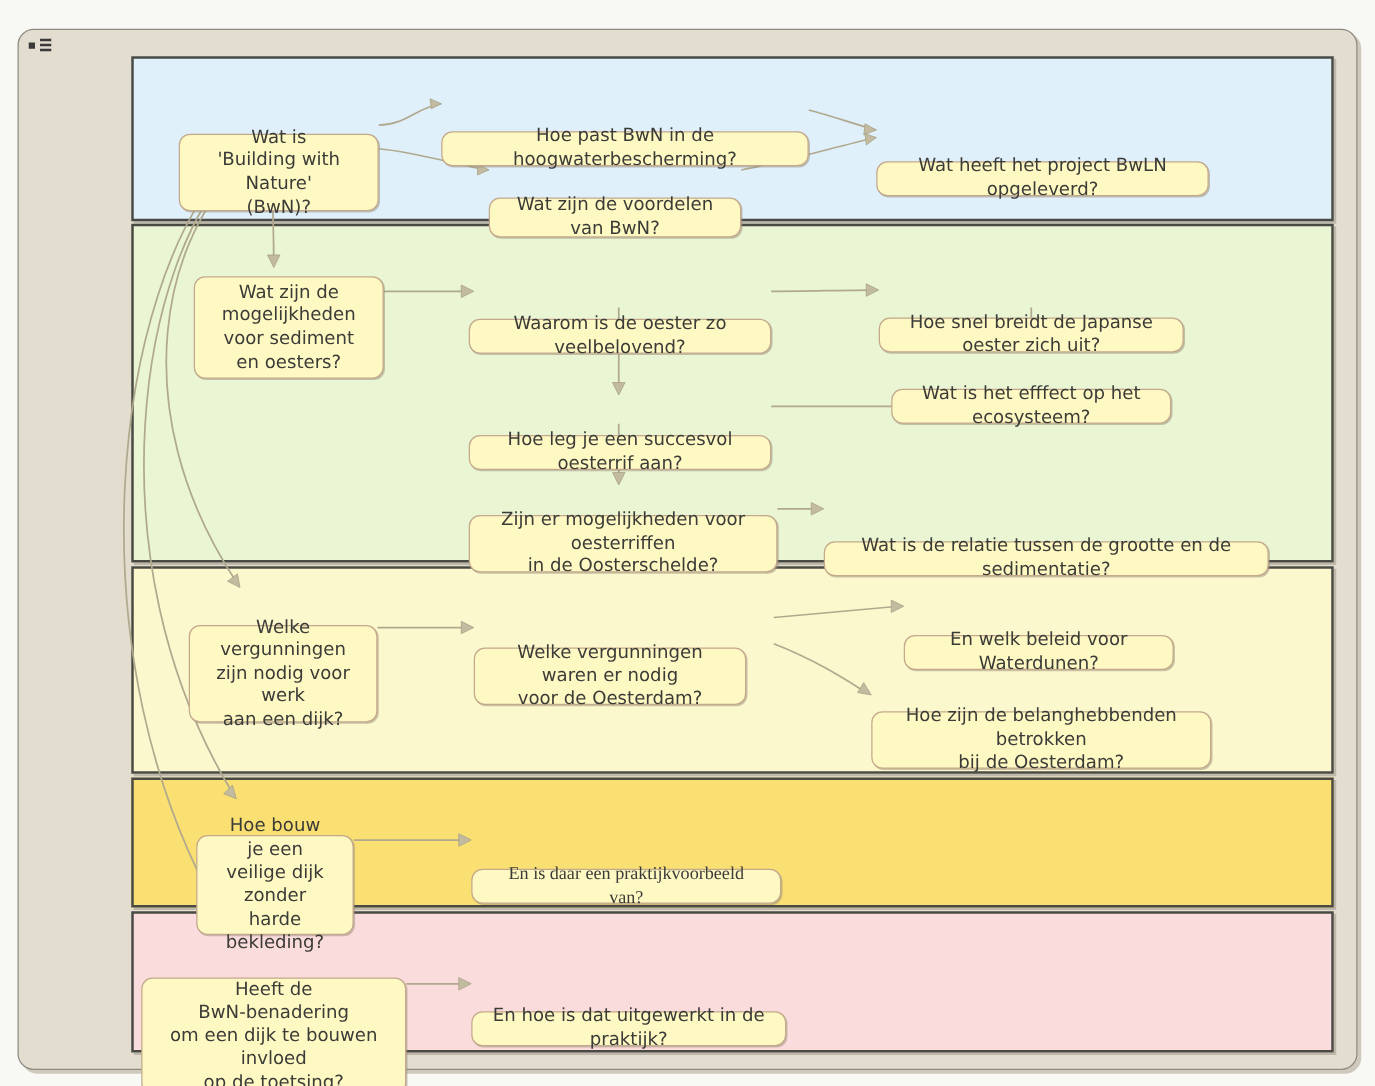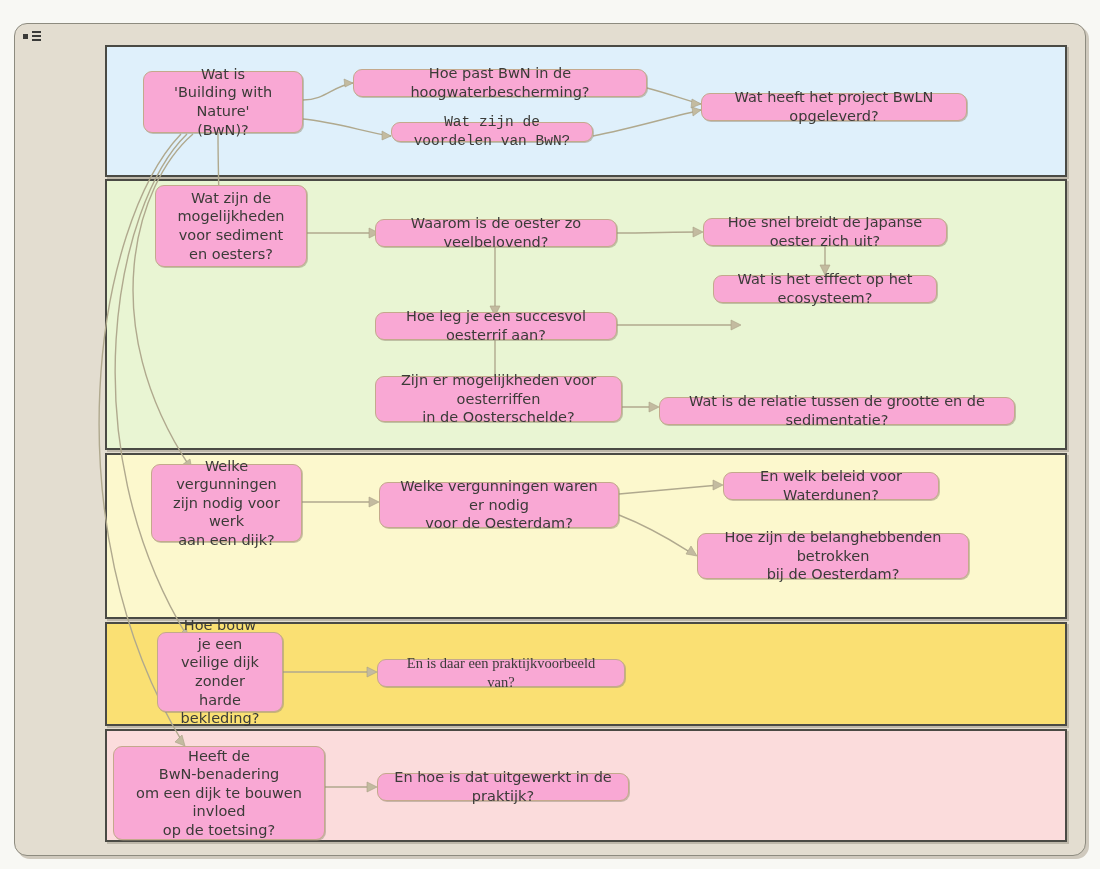--- a/index.html
+++ b/index.html
@@ -38,33 +38,34 @@
   }
   
   .section {
     position:absolute;
     border:2px solid #4a4a44;
     box-shadow:2px 2px 0 rgba(120,115,100,0.35);
   }
   
   .node {
     position:absolute;
-    background:#f9a8d4;
+    background:#fef9c3;
     border:1px solid #c4a98c;
     border-radius:9px;
     color:#3b3b38;
     display:flex;
     align-items:center;
     justify-content:center;
     text-align:center;
     line-height:1.28;
     font-size:14.5px;
     padding:4px 14px;
     box-shadow:1px 1px 0 rgba(150,140,120,0.5);
     white-space:pre-line;
+    margin-top:36px;
   }
   #edge-layer {
     position:absolute; left:0; top:0; width:1072px; height:833px;
     pointer-events:none;
   }
   #edge-layer path { fill:none; stroke:#b0a98e; stroke-width:1.4; }
   #edge-layer polygon { fill:#c3bba0; stroke:#a79f84; stroke-width:0.6; }
 </style>
 </head>
 <body>
@@ -148,40 +149,40 @@
       <polygon points="362,648 352,643 352,653"></polygon>
 
       <path d="M 310,763 C 335,763 345,763 358,763"></path>
       <polygon points="362,763 352,758 352,768"></polygon>
     </svg>
 
     <div class="node" style="left:128px; top:47px; width:160px; height:62px;">Wat is
 'Building with Nature'
 (BwN)?</div>
     <div class="node" style="left:338px; top:45px; width:294px; height:28px;">Hoe past BwN in de hoogwaterbescherming?</div>
-    <div class="node" style="left:376px; top:98px; width:202px; height:20px;font-family:Liberation Mono, monospace;">Wat zijn de voordelen van BwN?</div>
+    <div class="node" style="left:376px; top:98px; width:202px; height:32px;">Wat zijn de voordelen van BwN?</div>
     <div class="node" style="left:686px; top:69px; width:266px; height:28px;">Wat heeft het project BwLN opgeleverd?</div>
 
     <div class="node" style="left:140px; top:161px; width:152px; height:82px;">Wat zijn de
 mogelijkheden
 voor sediment
 en oesters?</div>
     <div class="node" style="left:360px; top:195px; width:242px; height:28px;">Waarom is de oester zo veelbelovend?</div>
     <div class="node" style="left:688px; top:194px; width:244px; height:28px;">Hoe snel breidt de Japanse oester zich uit?</div>
     <div class="node" style="left:698px; top:251px; width:224px; height:28px;">Wat is het efffect op het ecosysteem?</div>
     <div class="node" style="left:360px; top:288px; width:242px; height:28px;">Hoe leg je een succesvol oesterrif aan?</div>
     <div class="node" style="left:360px; top:352px; width:247px; height:46px;">Zijn er mogelijkheden voor oesterriffen
 in de Oosterschelde?</div>
     <div class="node" style="left:644px; top:373px; width:356px; height:28px;">Wat is de relatie tussen de grootte en de sedimentatie?</div>
 
     <div class="node" style="left:136px; top:440px; width:151px; height:78px;">Welke
 vergunningen
 zijn nodig voor werk
 aan een dijk?</div>
-    <div class="node" style="left:364px; top:458px; width:240px; height:46px;">Welke vergunningen waren er nodig
+    <div class="node" style="left:364px; top:458px; width:218px; height:46px;">Welke vergunningen waren er nodig
 voor de Oesterdam?</div>
     <div class="node" style="left:708px; top:448px; width:216px; height:28px;">En welk beleid voor Waterdunen?</div>
     <div class="node" style="left:682px; top:509px; width:272px; height:46px;">Hoe zijn de belanghebbenden betrokken
 bij de Oesterdam?</div>
 
     <div class="node" style="left:142px; top:608px; width:126px; height:80px;">Hoe bouw
 je een veilige dijk
 zonder harde
 bekleding?</div>
     <div class="node" style="left:362px; top:635px; width:248px; height:28px;font-family:Liberation Serif, serif;">En is daar een praktijkvoorbeeld van?</div>

